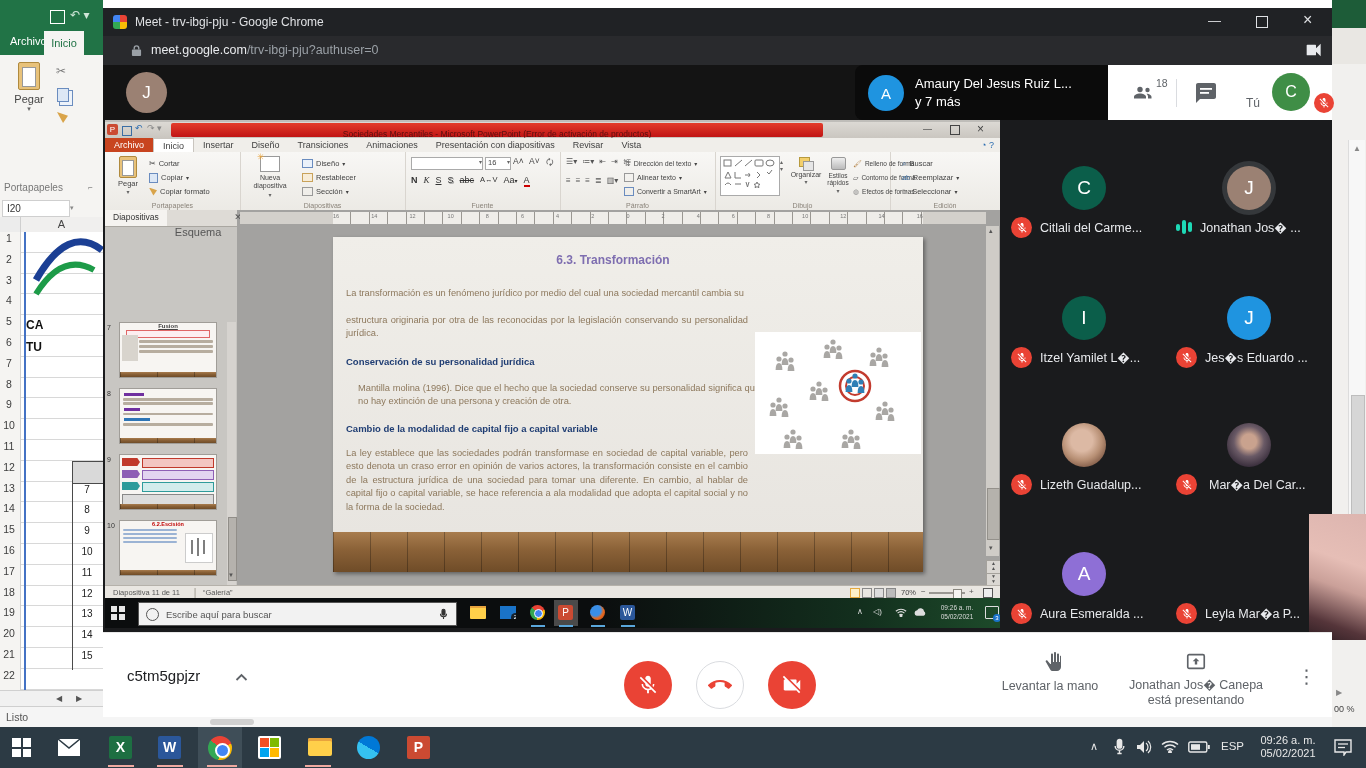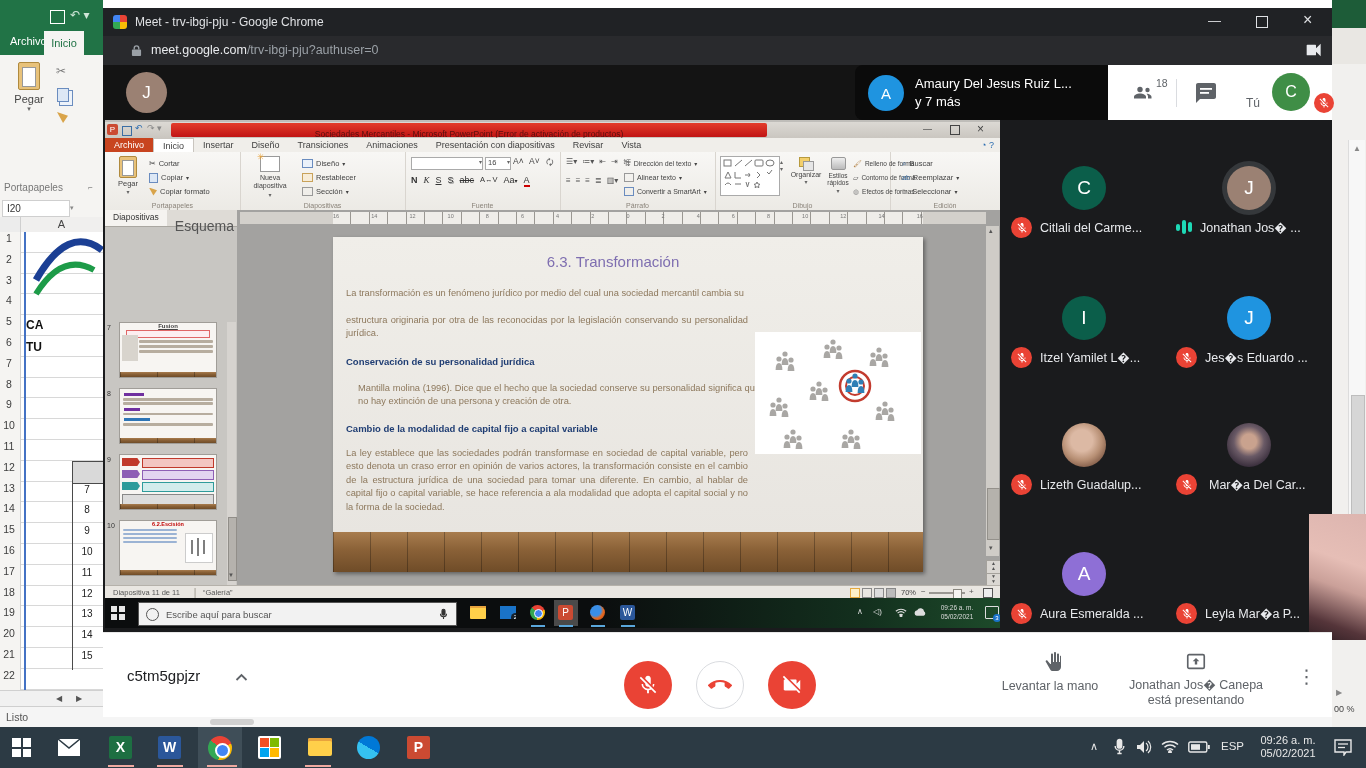--- a/index.html
+++ b/index.html
@@ -206,21 +206,21 @@
     </div>
   </div>
 
   <div class="a" style="left:2px;top:112px;width:895px;height:508px;background:#bfbdb9;overflow:hidden">
 
     <div class="a" style="left:0;top:2px;width:895px;height:16px;background:linear-gradient(#dcd9d4,#cac6c0)">
       <div style="position:absolute;left:2px;top:2px;width:11px;height:11px;background:#cb4a32;color:#fff;font-size:8px;text-align:center;line-height:11px;border-radius:2px">P</div>
       <div style="position:absolute;left:17px;top:4px;width:8px;height:8px;border:1.5px solid #3a6ea5"></div>
       <span style="position:absolute;left:30px;top:1px;font-size:9px;color:#2b6cb0">↶</span>
       <span style="position:absolute;left:42px;top:1px;font-size:9px;color:#888">↷ ▾</span>
-      <div style="position:absolute;left:66px;top:1px;width:596px;height:14px;background:linear-gradient(#e33d2b,#c01414);border-radius:2px;text-align:center">
+      <div style="position:absolute;left:66px;top:1px;width:652px;height:14px;background:linear-gradient(#e33d2b,#c01414);border-radius:2px;text-align:center">
         <span style="font-size:8.5px;color:#570f0f;line-height:14px;white-space:nowrap">Sociedades Mercantiles - Microsoft PowerPoint (Error de activación de productos)</span>
       </div>
       <span style="position:absolute;left:818px;top:2px;font-size:9px;color:#444">—</span>
       <span style="position:absolute;left:845px;top:3px;width:8px;height:8px;border:1.3px solid #444;display:block"></span>
       <span style="position:absolute;left:872px;top:0;font-size:12px;color:#444">×</span>
     </div>
 
     <div class="a" style="left:0;top:18px;width:895px;height:14px;background:#f0eeea;border-bottom:1px solid #c9c5bf;display:flex">
       <span class="tabspan" style="background:#c8441f;color:#fff">Archivo</span>
       <span class="tabspan" style="background:#fff;border:1px solid #c9c5bf;border-bottom:none">Inicio</span>
@@ -398,21 +398,21 @@
           </div>
         <div class="glabel">Edición</div>
       </div>
     </div>
 
     <div class="a" style="left:0;top:90px;width:895px;height:375px;background:#a3a2a0">
 
       <div class="a" style="left:0;top:0;width:132px;height:375px;background:#c8c6c2">
         <div class="a" style="left:0;top:0;width:132px;height:16px;background:#dedbd6;border-bottom:1px solid #aaa7a1;display:flex">
           <span style="font-size:8.5px;color:#333;background:#f5f3f0;padding:2px 8px">Diapositivas</span>
-          <span style="font-size:14px;color:#555;padding:8px 8px">Esquema</span>
+          <span style="font-size:11px;color:#555;padding:16px 8px">Esquema</span>
           <span style="margin-left:auto;font-size:9px;color:#555;padding:2px 5px">✕</span>
         </div>
         <span class="tnum" style="top:114px">7</span>
         <div class="thumb" style="top:112px">
           <div style="font-size:6px;font-weight:bold;color:#444;text-align:center;text-decoration:underline">Fusion</div>
           <div style="height:6px;margin:1px 6px;border:1px solid #e06666;background:#fdeef0"></div>
           <div style="display:flex;margin:2px 3px;gap:2px">
               <div style="width:14px;height:3px;background:#8faadc"></div>
               <div style="flex:1">
                 <div class="tl" style="margin:0"></div>
@@ -528,21 +528,21 @@
             <span>6</span>
             <span>8</span>
             <span>10</span>
             <span>12</span>
             <span>14</span>
             <span>16</span>
         </div>
       </div>
 
       <div class="a" style="left:228px;top:27px;width:590px;height:335px;background:linear-gradient(#f0eee9,#e7e4df);box-shadow:2px 2px 4px rgba(0,0,0,.4);overflow:hidden">
-        <div style="position:absolute;left:0;top:16px;width:560px;text-align:center;font-size:15px;font-weight:normal;color:#7e6eb0">6.3. Transformación</div>
+        <div style="position:absolute;left:0;top:16px;width:560px;text-align:center;font-size:12px;font-weight:bold;color:#7e6eb0">6.3. Transformación</div>
         <div style="position:absolute;left:13px;top:77px;width:402px;font-size:9.3px;color:#8d785c;text-align:justify;line-height:1.45">estructura originaria por otra de las reconocidas por la legislación conservando su personalidad jurídica.</div>
         <div style="position:absolute;left:13px;top:50px;width:402px;font-size:9.3px;color:#8d785c;text-align:justify;line-height:1.45">La transformación es un fenómeno jurídico por medio del cual una sociedad mercantil cambia su</div>
         <div style="position:absolute;left:13px;top:119px;font-size:9.5px;font-weight:bold;color:#1f3d73">Conservación de su personalidad jurídica</div>
         <div style="position:absolute;left:25px;top:145px;width:402px;font-size:9.3px;color:#8d785c;text-align:justify;line-height:1.45">Mantilla molina (1996). Dice que el hecho que la sociedad conserve su personalidad significa que no hay extinción de una persona y creación de otra.</div>
         <div style="position:absolute;left:13px;top:186px;font-size:9.5px;font-weight:bold;color:#1f3d73">Cambio de la modalidad de capital fijo a capital variable</div>
         <div style="position:absolute;left:13px;top:210px;width:402px;font-size:9.3px;color:#8d785c;text-align:justify;line-height:1.45">La ley establece que las sociedades podrán transformase en sociedad de capital variable, pero esto denota un craso error en opinión de varios actores, la transformación consiste en el cambio de la estructura jurídica de una sociedad para tomar una diferente. En cambio, al hablar de capital fijo o capital variable, se hace referencia a ala modalidad que adopta el capital social y no la forma de la sociedad.</div>
 
         <div style="position:absolute;left:422px;top:95px;width:166px;height:122px;background:#fff">
           <svg width="166" height="122" viewBox="0 0 166 122">
             <defs>

